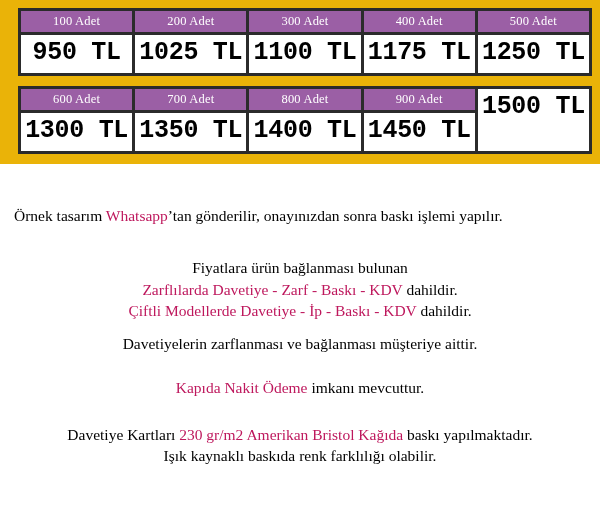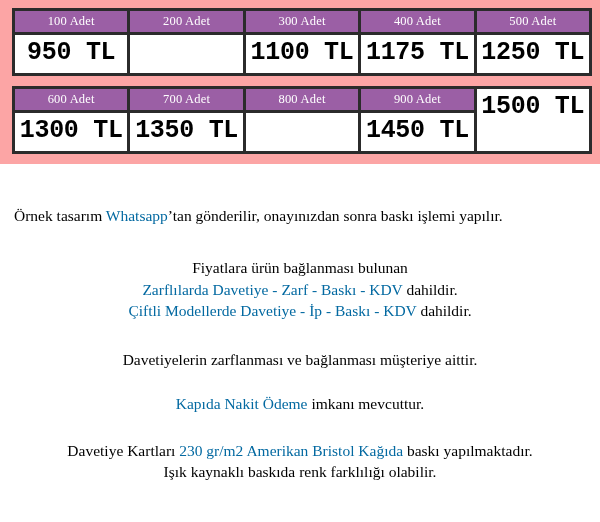--- a/index.html
+++ b/index.html
@@ -10,22 +10,22 @@
     width: 600px;
     height: 522px;
     background: #ffffff;
     font-family: "Liberation Serif", serif;
     color: #000000;
     overflow: hidden;
   }
 
   
   .price-panel {
-    background: #fca5a5;
-    padding: 8px 8px 10px 12px;
+    background: #eab308;
+    padding: 8px 8px 10px 18px;
     box-sizing: border-box;
     width: 600px;
   }
   .price-row {
     display: flex;
     width: 100%;
     box-sizing: border-box;
     border: 3px solid #2b2b2b;
     background: #ffffff;
   }
@@ -65,46 +65,47 @@
     padding: 0 10px;
     box-sizing: border-box;
   }
   .note-line {
     text-align: center;
     font-size: 15.5px;
     line-height: 1.32;
     color: #000000;
   }
   .red {
-    color: #0369a1;
+    color: #be185d;
     text-align: right;
   }
   .first-note {
     margin-top: 42px;
     text-align: left;
     padding-left: 4px;
   }
   .blk-2 { margin-top: 32px; }
-  .blk-3 { margin-top: 28px; }
+  .blk-3 { margin-top: 12px; }
   .blk-4 { margin-top: 24px; }
   .blk-5 { margin-top: 26px; }
   .tight { margin-top: 1px; }
 </style>
 </head>
 <body>
 
 <div class="price-panel">
 
   <div class="price-row">
     <div class="price-cell">
       <div class="qty">100 Adet</div>
       <div class="price">950 TL</div>
     </div>
     <div class="price-cell">
       <div class="qty">200 Adet</div>
+      <div class="price">1025 TL</div>
     </div>
     <div class="price-cell">
       <div class="qty">300 Adet</div>
       <div class="price">1100 TL</div>
     </div>
     <div class="price-cell">
       <div class="qty">400 Adet</div>
       <div class="price">1175 TL</div>
     </div>
     <div class="price-cell">
@@ -117,20 +118,21 @@
     <div class="price-cell">
       <div class="qty">600 Adet</div>
       <div class="price">1300 TL</div>
     </div>
     <div class="price-cell">
       <div class="qty">700 Adet</div>
       <div class="price">1350 TL</div>
     </div>
     <div class="price-cell">
       <div class="qty">800 Adet</div>
+      <div class="price">1400 TL</div>
     </div>
     <div class="price-cell">
       <div class="qty">900 Adet</div>
       <div class="price">1450 TL</div>
     </div>
     <div class="price-cell">
       <div class="price">1500 TL</div>
     </div>
   </div>
 

